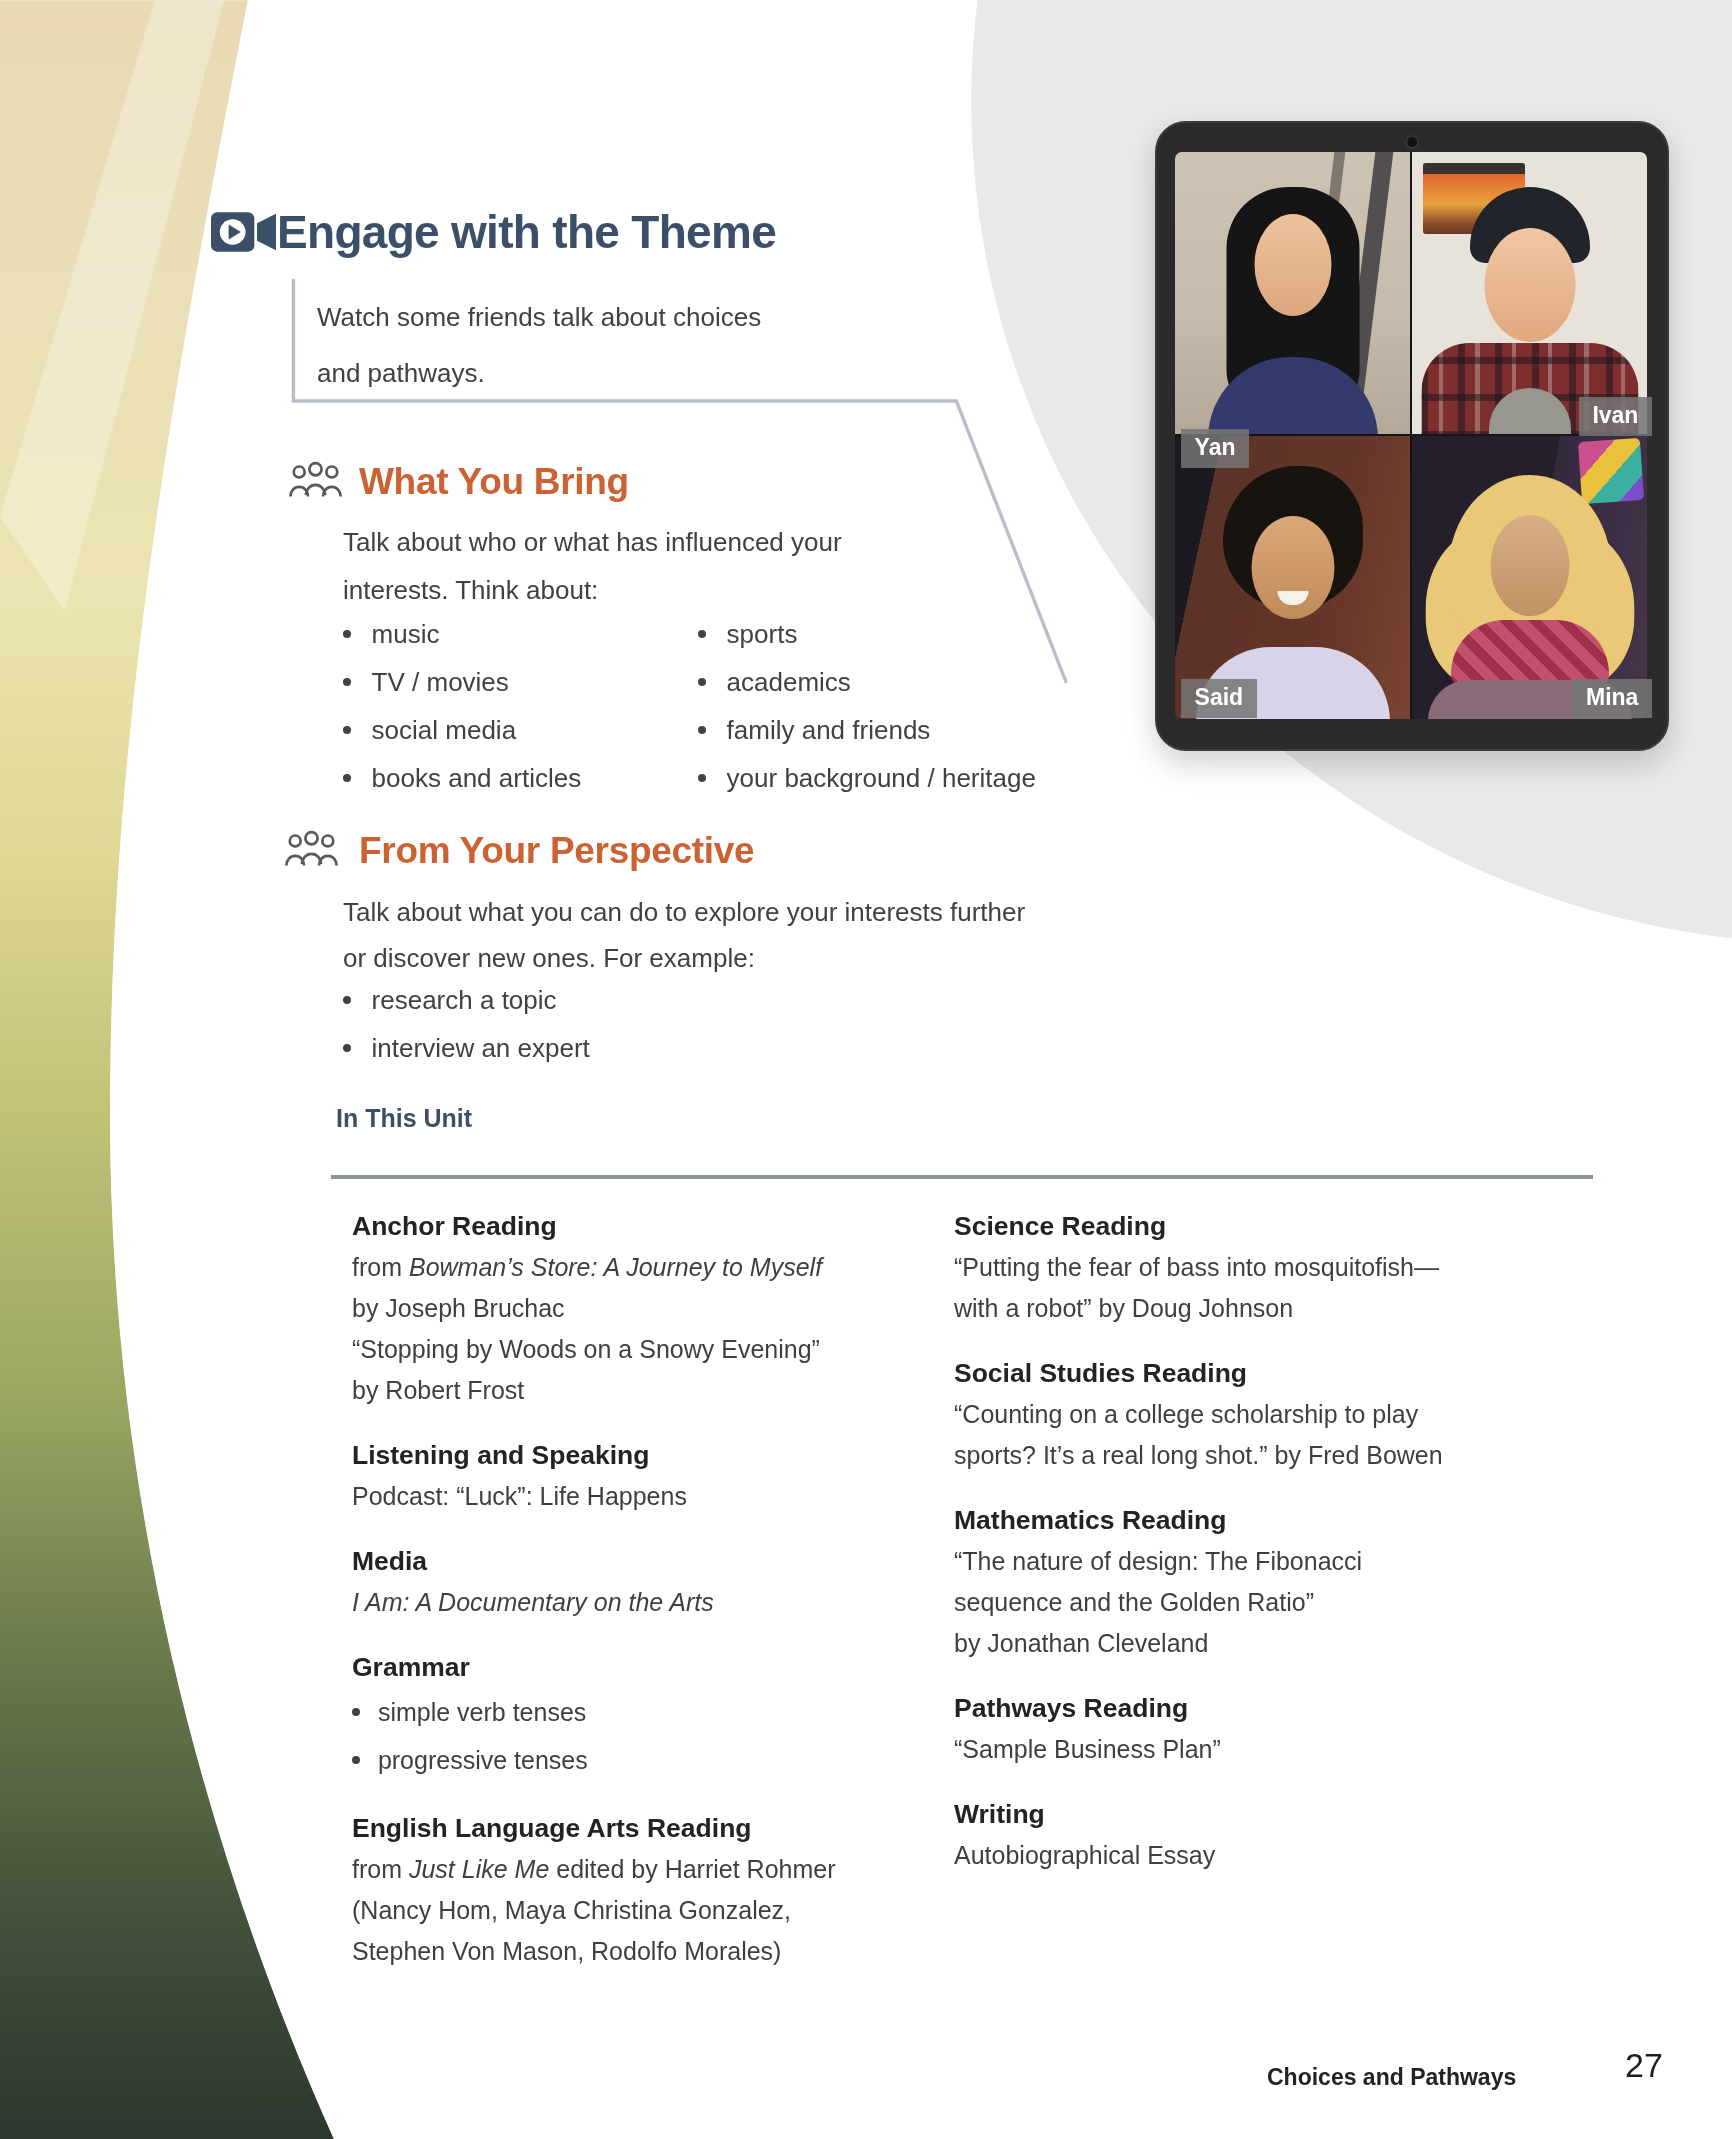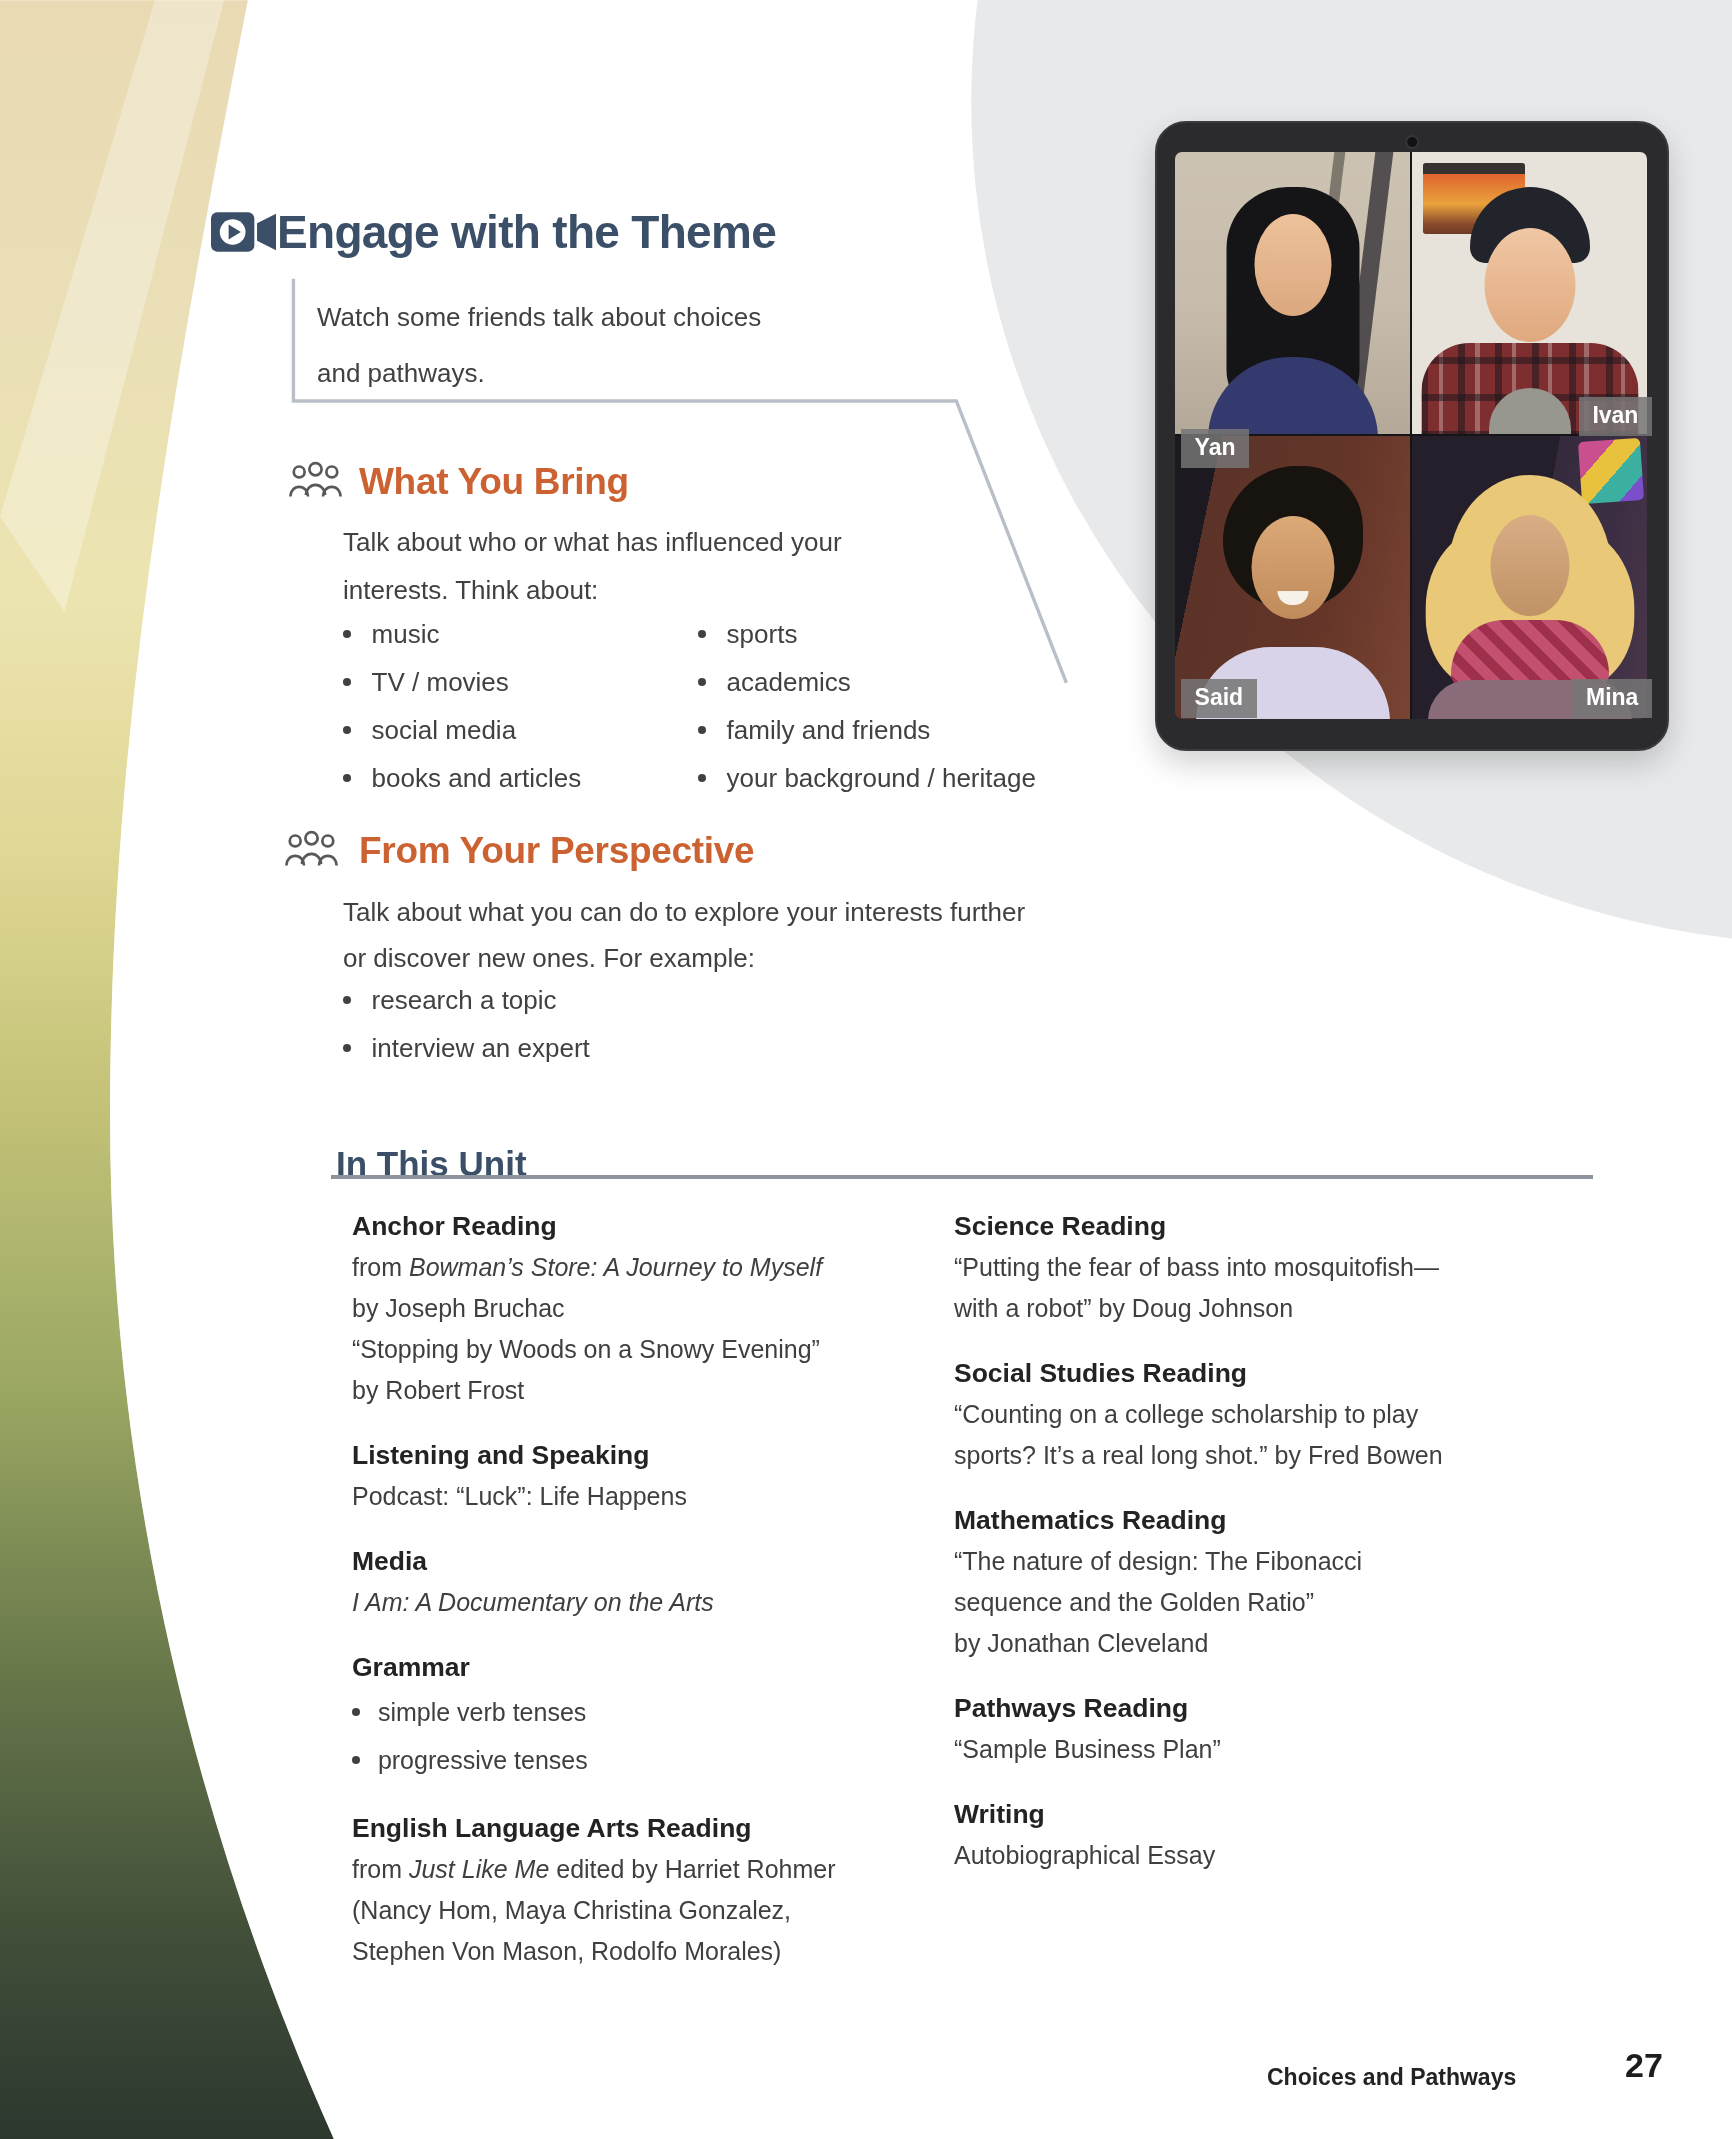--- a/index.html
+++ b/index.html
@@ -22,34 +22,34 @@
   
   .people-icon{width:53px;height:45px;z-index:2;}
   .orange-head{
     z-index:2;font-size:37px;font-weight:bold;color:#cc6231;white-space:nowrap;letter-spacing:-0.3px;
   }
   .intro{z-index:2;font-size:26px;color:#414042;white-space:nowrap;}
   .b-item{display:flex;align-items:center;white-space:nowrap;}
   .dot{width:8.2px;height:8.2px;border-radius:50%;background:#414042;margin-right:20.4px;flex:0 0 auto;}
   .b-text{font-size:26px;color:#414042;}
   
-  .unit-title{left:336px;top:1144px;z-index:2;font-size:35px;font-weight:bold;color:#3b5068;white-space:nowrap;}
+  .unit-title{left:336px;top:1104px;z-index:2;font-size:25px;font-weight:bold;color:#3b5068;white-space:nowrap;}
   .unit-rule{left:331px;top:1175px;width:1262px;height:4.1px;background:#8e949e;z-index:2;}
   .unit-col{z-index:2;top:1206px;}
   .unit-col-0{left:352px;width:598px;}
   .unit-col-1{left:954px;width:652px;}
   .unit-section + .unit-section{margin-top:24px;}
   .unit-heading{font-size:26.5px;font-weight:bold;color:#232323;line-height:41px;white-space:nowrap;}
   .unit-line{font-size:25px;color:#3f3f41;line-height:41px;white-space:nowrap;}
   .unit-line .it{font-style:italic;}
   .unit-line.bullet{display:flex;align-items:center;min-height:48px;}
   .unit-line.bullet .dot{margin-right:17.7px;}
   
   .footer-title{left:1267px;top:2064px;z-index:2;font-size:23px;font-weight:bold;color:#232323;white-space:nowrap;}
-  .page-number{left:1625px;top:2046px;z-index:2;font-size:34px;font-weight:bold;color:#1d1d1f;}
+  .page-number{left:1625px;top:2046px;z-index:2;font-size:34px;font-weight:normal;color:#1d1d1f;}
   
   .tablet{
     left:1155px;top:121px;width:514px;height:630px;z-index:3;
     background:#2b2b2d;border:2.7px solid #3a3a3f;border-radius:31px;
     box-shadow:0 12.2px 31px rgba(0,0,0,0.18);
     box-sizing:border-box;
   }
   .tablet-camera{position:absolute;left:50%;top:12.2px;transform:translateX(-50%);
     width:9.5px;height:9.5px;border-radius:50%;background:#121214;border:2px solid #35353a;}
   .screen{

